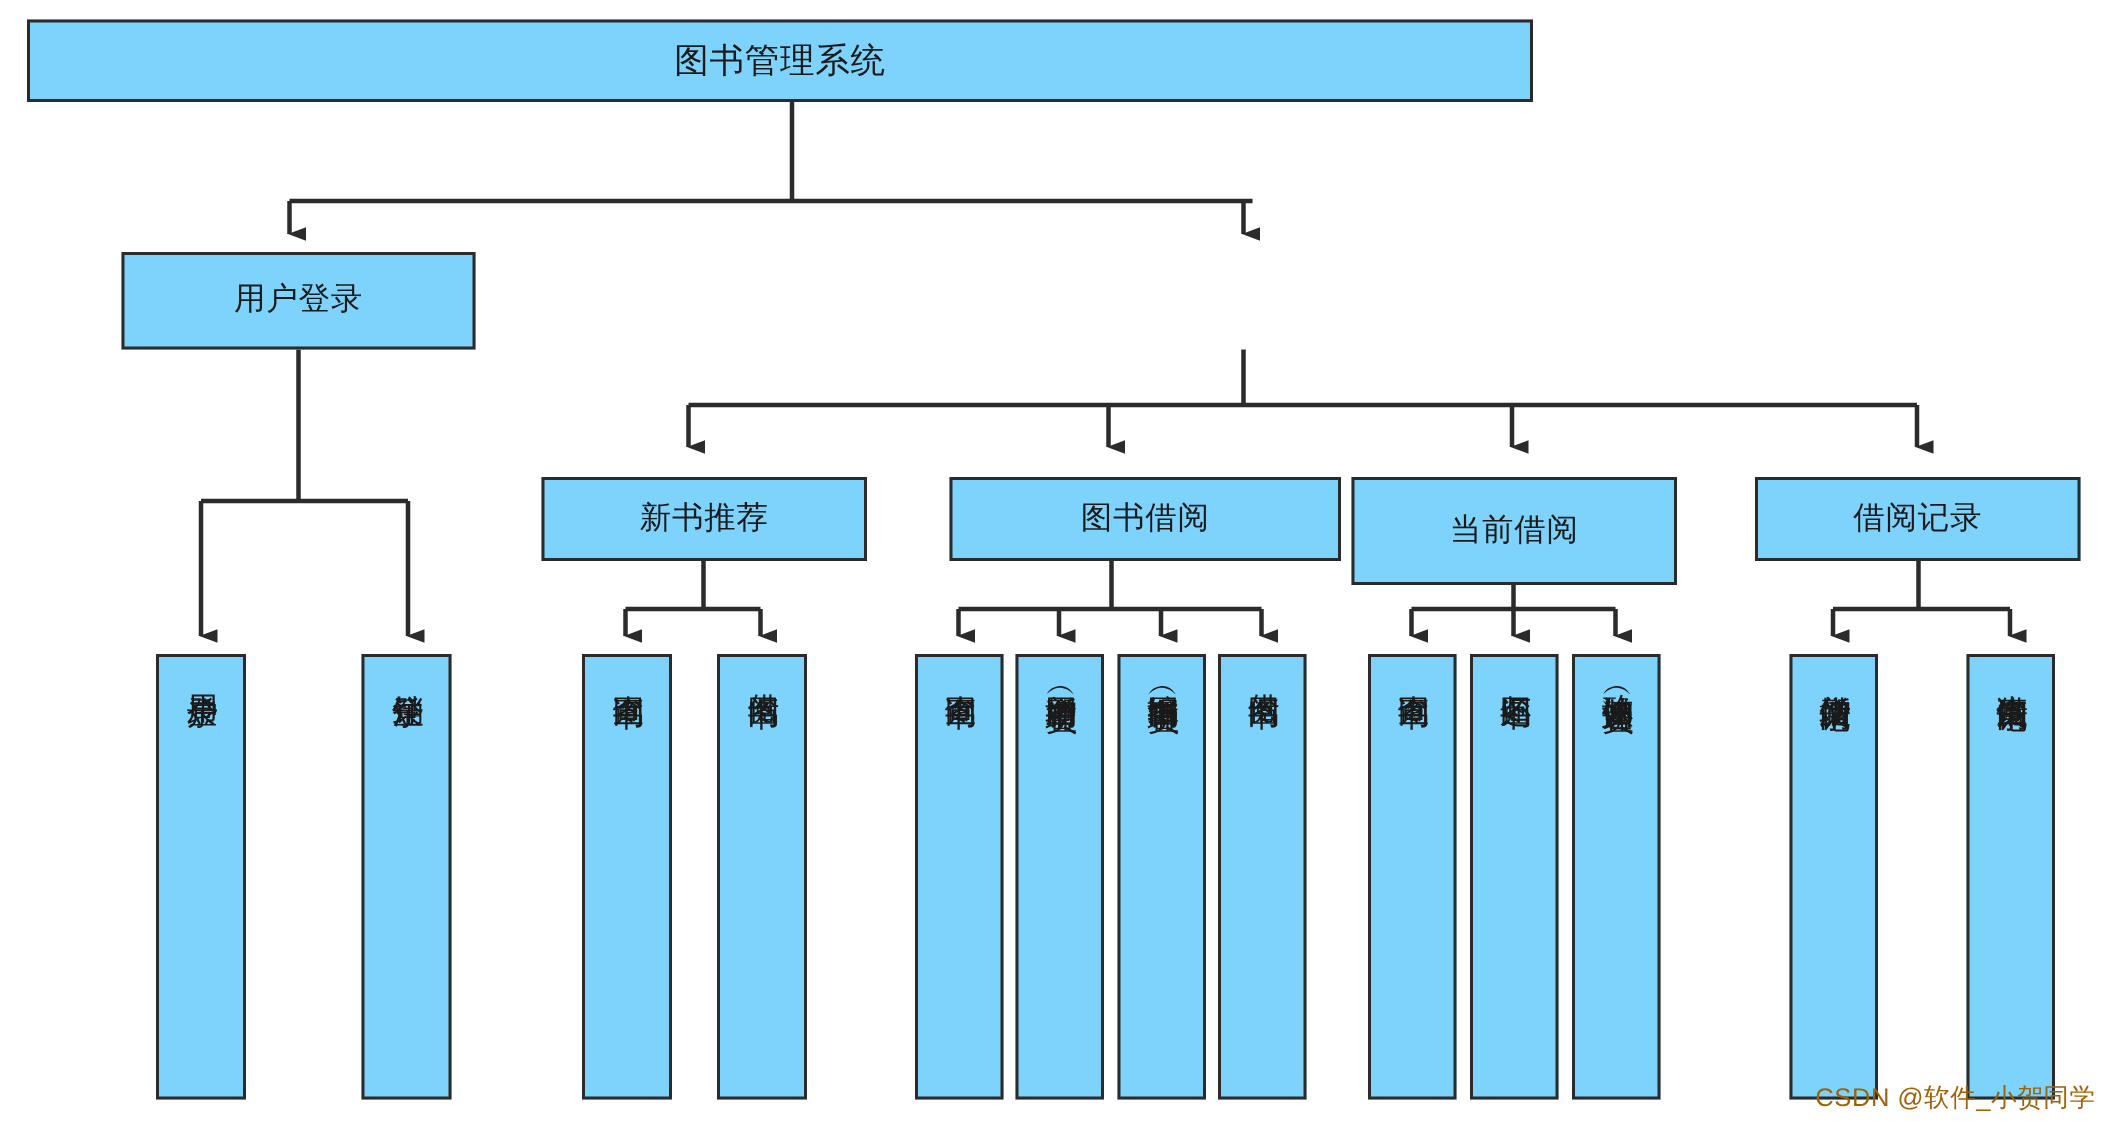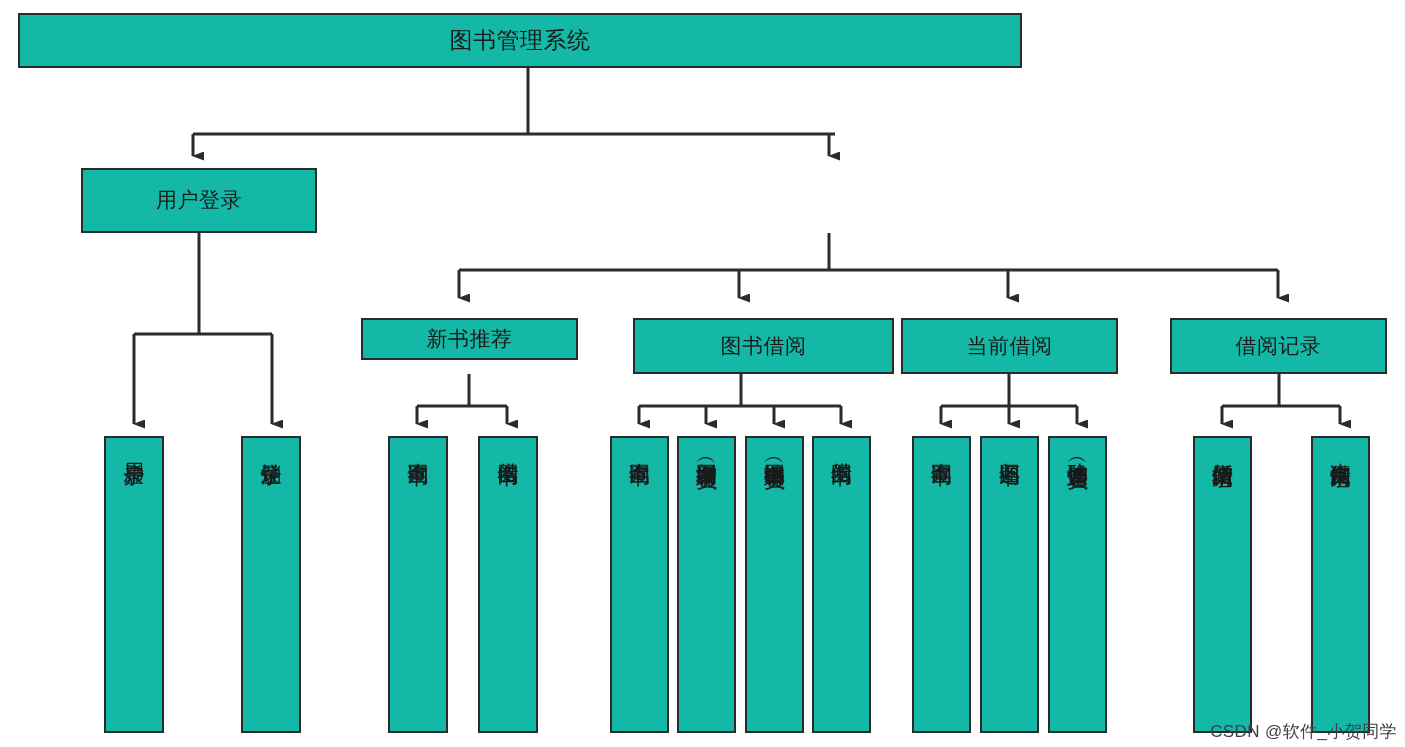--- a/index.html
+++ b/index.html
@@ -8,21 +8,21 @@
     background:#ffffff;
     font-family:"Liberation Sans","DejaVu Sans",sans-serif;
     overflow:hidden;
   }
   #diagram{position:relative;width:1405px;height:747px;}
   svg#wires{position:absolute;left:0;top:0;width:1405px;height:747px;pointer-events:none;}
 
   .node{
     position:absolute;
     box-sizing:border-box;
-    background:#14b8a6;
+    background:#7dd3fc;
     border:2px solid #2b2b2b;
     display:flex;
     align-items:center;
     justify-content:center;
     color:#1a1a1a;
     z-index:2;
   }
   .node .lbl{
     display:block;
     text-align:center;
@@ -44,21 +44,21 @@
     font-size:21px;
     line-height:1.34;
     letter-spacing:1px;
     white-space:nowrap;
   }
 
   #watermark{
     position:absolute;
     right:8px;bottom:4px;
     font-size:17px;
-    color:#404040;
+    color:#a16207;
     z-index:3;
     white-space:nowrap;
     letter-spacing:.4px;
   }
 </style>
 </head>
 <body>
 
 <div id="diagram">
 
@@ -113,27 +113,27 @@
   </svg>
 
   <div class="node root" style="left:18px;top:13px;width:1004px;height:55px;">
     <span class="lbl">图书管理系统</span>
   </div>
 
   <div class="node lvl2" style="left:81px;top:168px;width:236px;height:65px;">
     <span class="lbl">用户登录</span>
   </div>
 
-  <div class="node lvl3" style="left:361px;top:318px;width:217px;height:42px;">
+  <div class="node lvl3" style="left:361px;top:318px;width:217px;height:56px;">
     <span class="lbl">新书推荐</span>
   </div>
   <div class="node lvl3" style="left:633px;top:318px;width:261px;height:56px;">
     <span class="lbl">图书借阅</span>
   </div>
-  <div class="node lvl3" style="left:901px;top:318px;width:217px;height:56px;">
+  <div class="node lvl3" style="left:901px;top:318px;width:217px;height:72px;">
     <span class="lbl">当前借阅</span>
   </div>
   <div class="node lvl3" style="left:1170px;top:318px;width:217px;height:56px;">
     <span class="lbl">借阅记录</span>
   </div>
 
   <div class="node leaf" style="left:104px;top:436px;width:60px;height:297px;">
     <span class="lbl">用户登录</span>
   </div>
   <div class="node leaf" style="left:241px;top:436px;width:60px;height:297px;">

